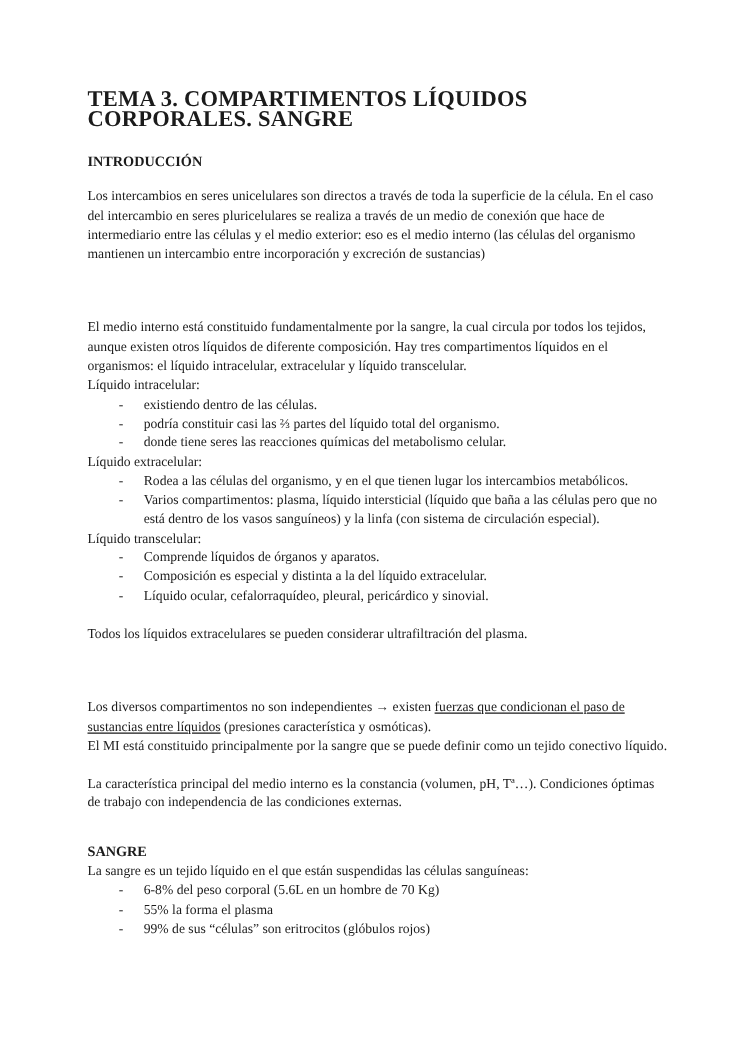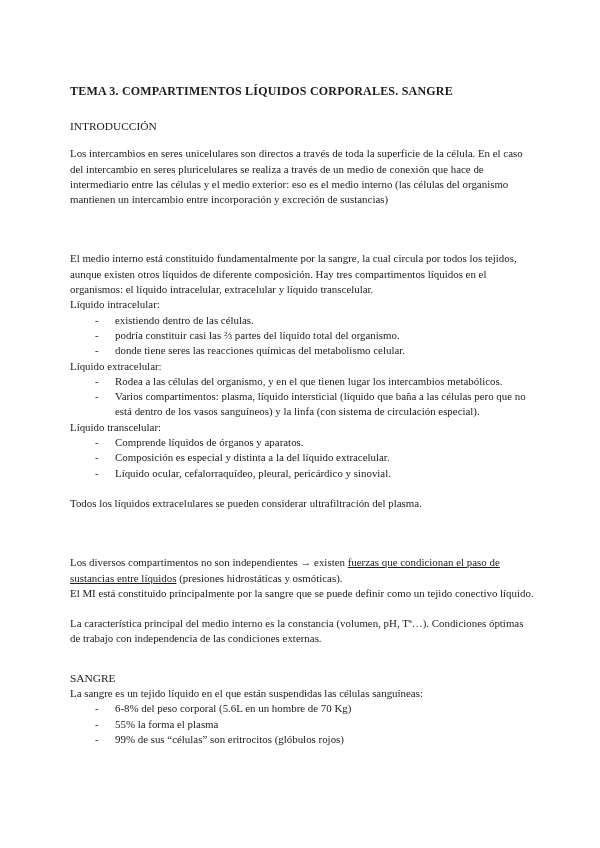--- a/index.html
+++ b/index.html
@@ -14,29 +14,29 @@
     background: #ffffff;
     overflow: hidden;
     box-sizing: border-box;
     padding: 67px 66px 0 70px;
     font-family: "Liberation Serif", "DejaVu Serif", serif;
     font-size: 10.9px;
     line-height: 15.3px;
     color: #1b1b1b;
   }
   .doc-title {
-    font-size: 12px;
+    font-size: 18px;
     font-weight: 700;
     line-height: 16px;
-    margin: 16px 0 20px 0;
+    margin: 4px 0 20px 0;
     letter-spacing: 0.2px;
   }
   .section-heading {
     font-size: 11.4px;
-    font-weight: 400;
+    font-weight: 700;
     line-height: 15.3px;
     margin: 0 0 12px 0;
   }
   p { margin: 0 0 15px 0; }
   p.m0 { margin-bottom: 0; margin-top: 44px; }
   .group { margin: 0; }
   .group-label { }
   .li { display: flex; align-items: flex-start; }
   .dash { flex: 0 0 20px; margin-left: 25px; }
   .li-text { flex: 1; }
@@ -98,21 +98,21 @@
       <span class="li-text">Composición es especial y distinta a la del líquido extracelular.</span>
     </div>
     <div class="li">
       <span class="dash">-</span>
       <span class="li-text">Líquido ocular, cefalorraquídeo, pleural, pericárdico y sinovial.</span>
     </div>
   </div>
 
   <p class="m0" style="margin-top:15px;"><span>Todos los líquidos extracelulares se pueden considerar </span><strong class="run-bold">ultrafiltración</strong><span> del plasma.</span></p>
 
-  <p class="m0"><span>Los diversos compartimentos no son independientes → existen </span><u class="run-underline">fuerzas que condicionan el paso de sustancias entre líquidos</u><span> (presiones hidrostáticas y osmóticas).</span></p>
+  <p class="m0"><span>Los diversos compartimentos no son independientes → existen </span><u class="run-underline">fuerzas que condicionan el paso de sustancias entre líquidos</u><span> (presiones característica y osmóticas).</span></p>
 
   <p>El MI está constituido principalmente por la sangre que se puede definir como un tejido conectivo líquido.</p>
 
   <p><span>La característica principal del medio interno es la </span><strong class="run-bold">constancia</strong><span> (volumen, pH, Tª…). Condiciones óptimas de trabajo con independencia de las condiciones externas.</span></p>
 
   <h2 class="section-heading sangre-heading">SANGRE</h2>
 
   <p class="sangre-intro">La sangre es un tejido líquido en el que están suspendidas las células sanguíneas:</p>
 
   <div class="group">

